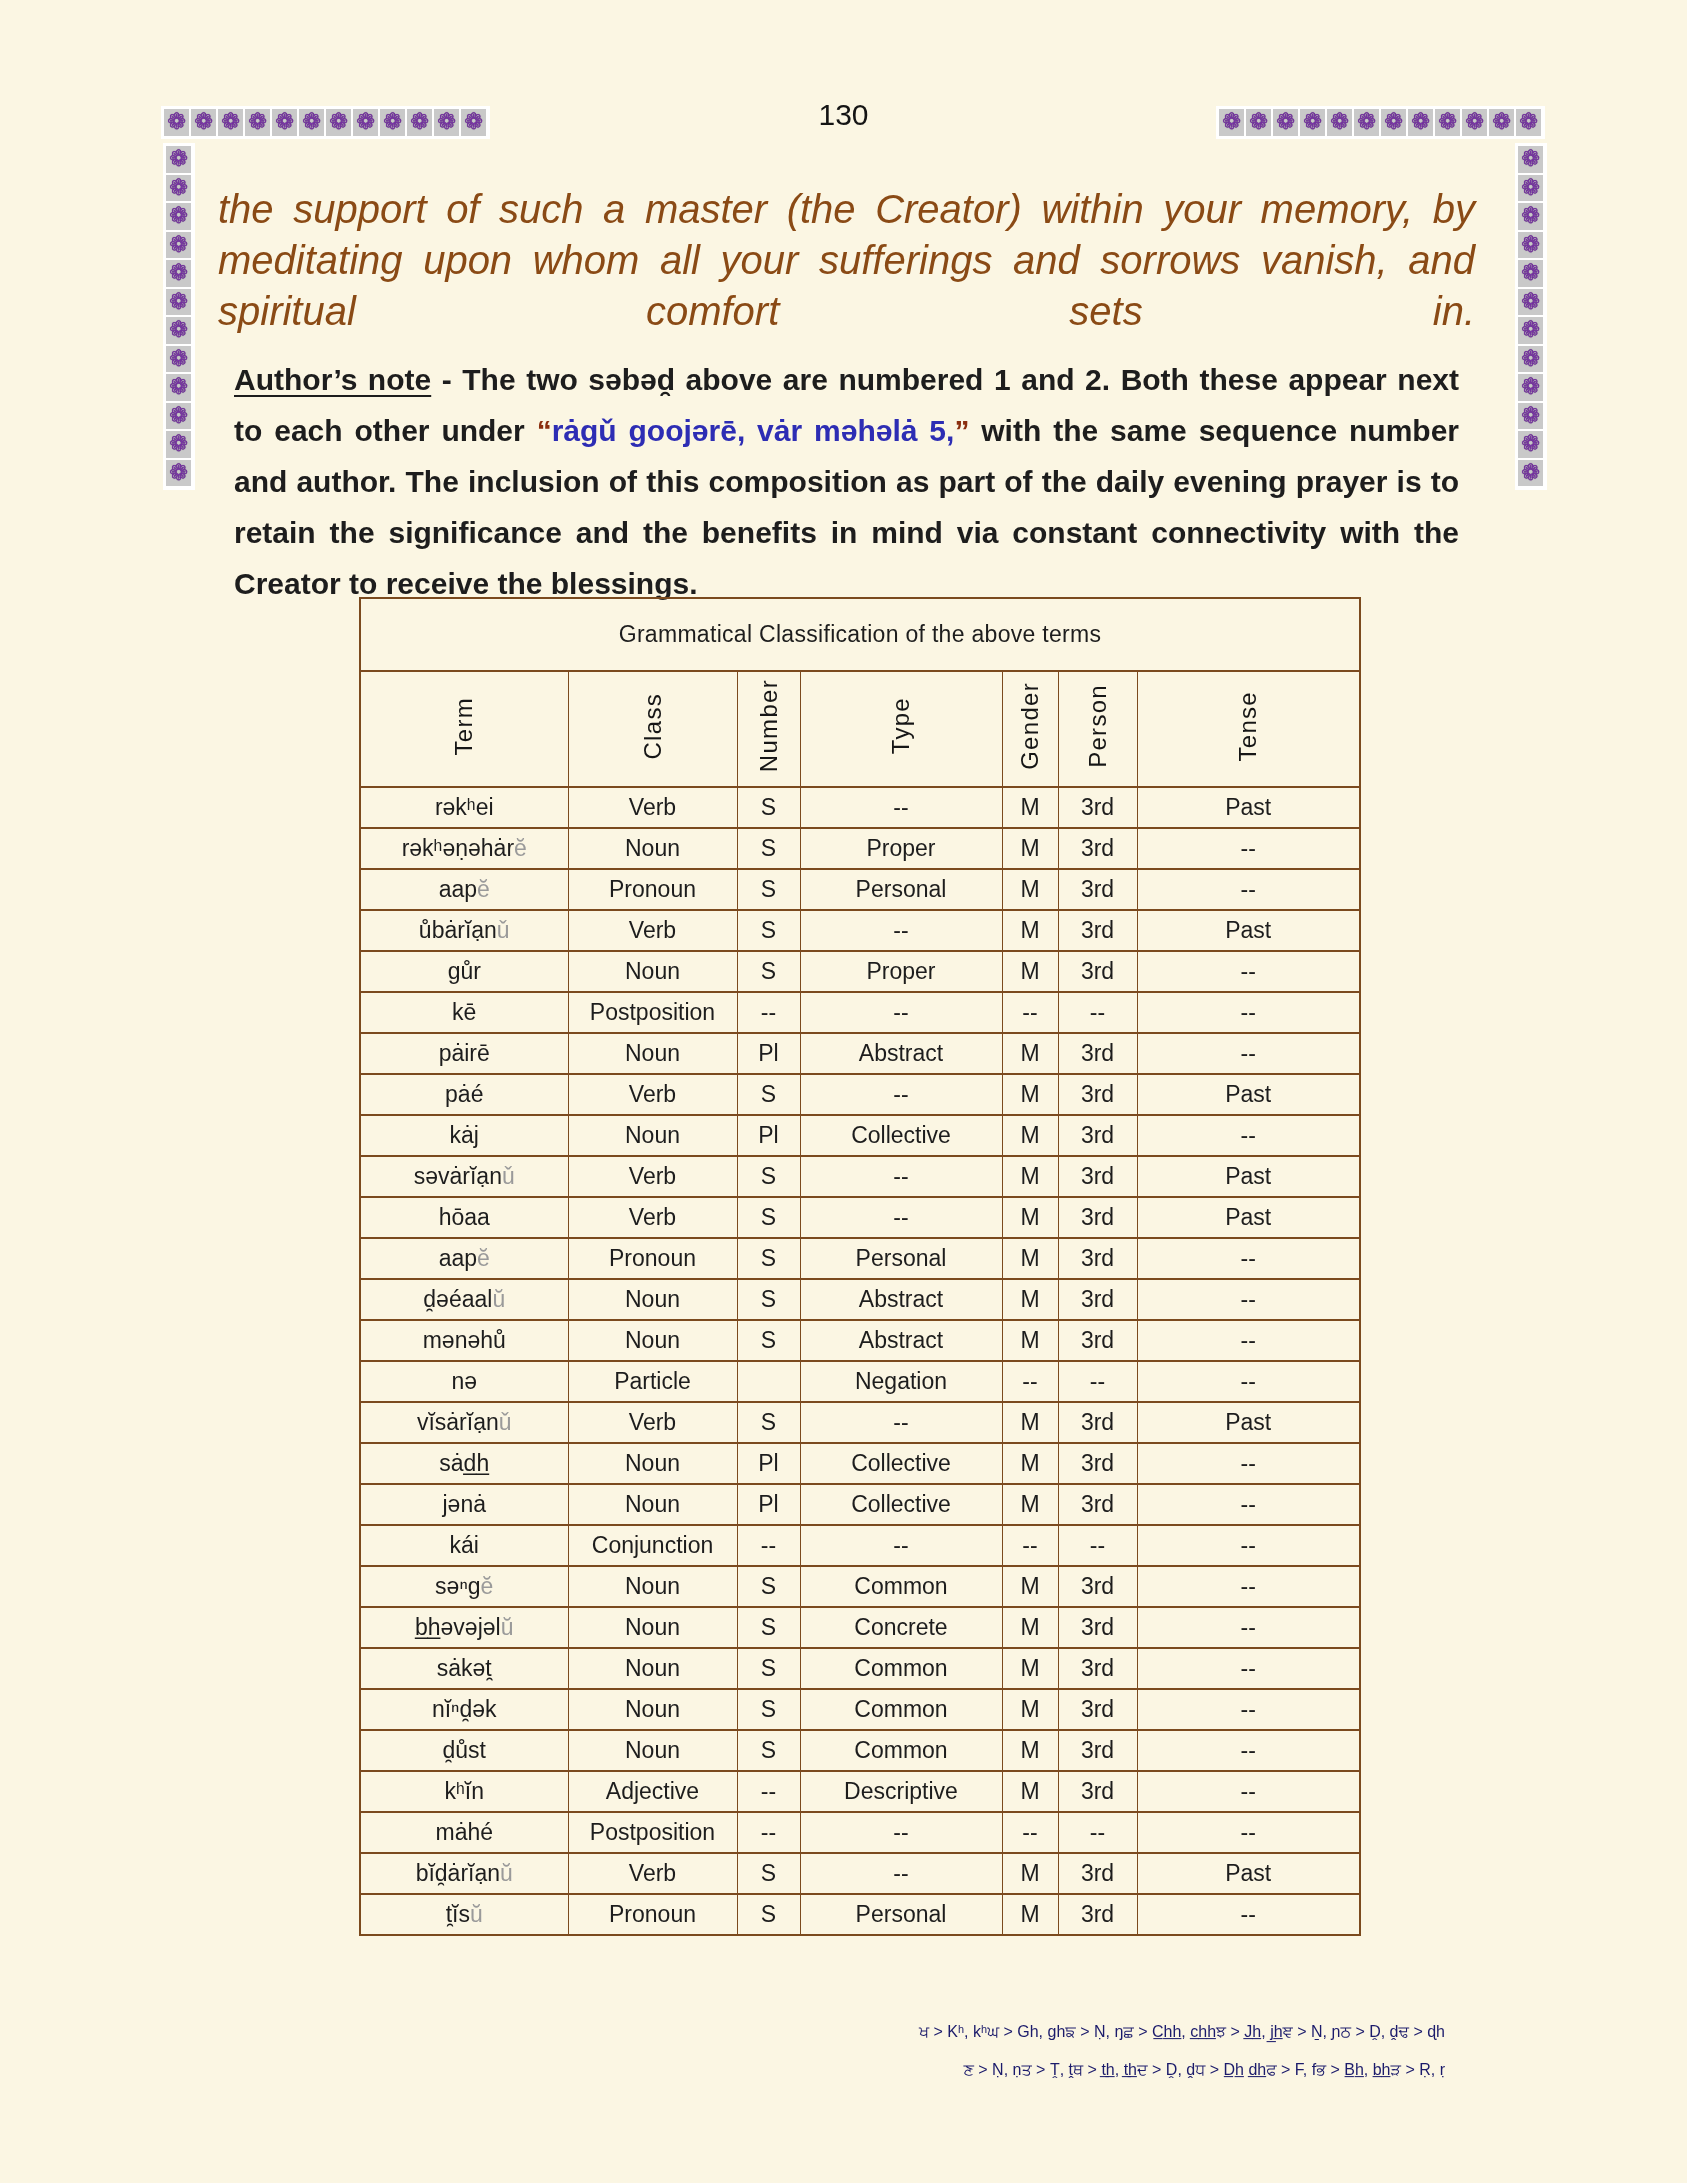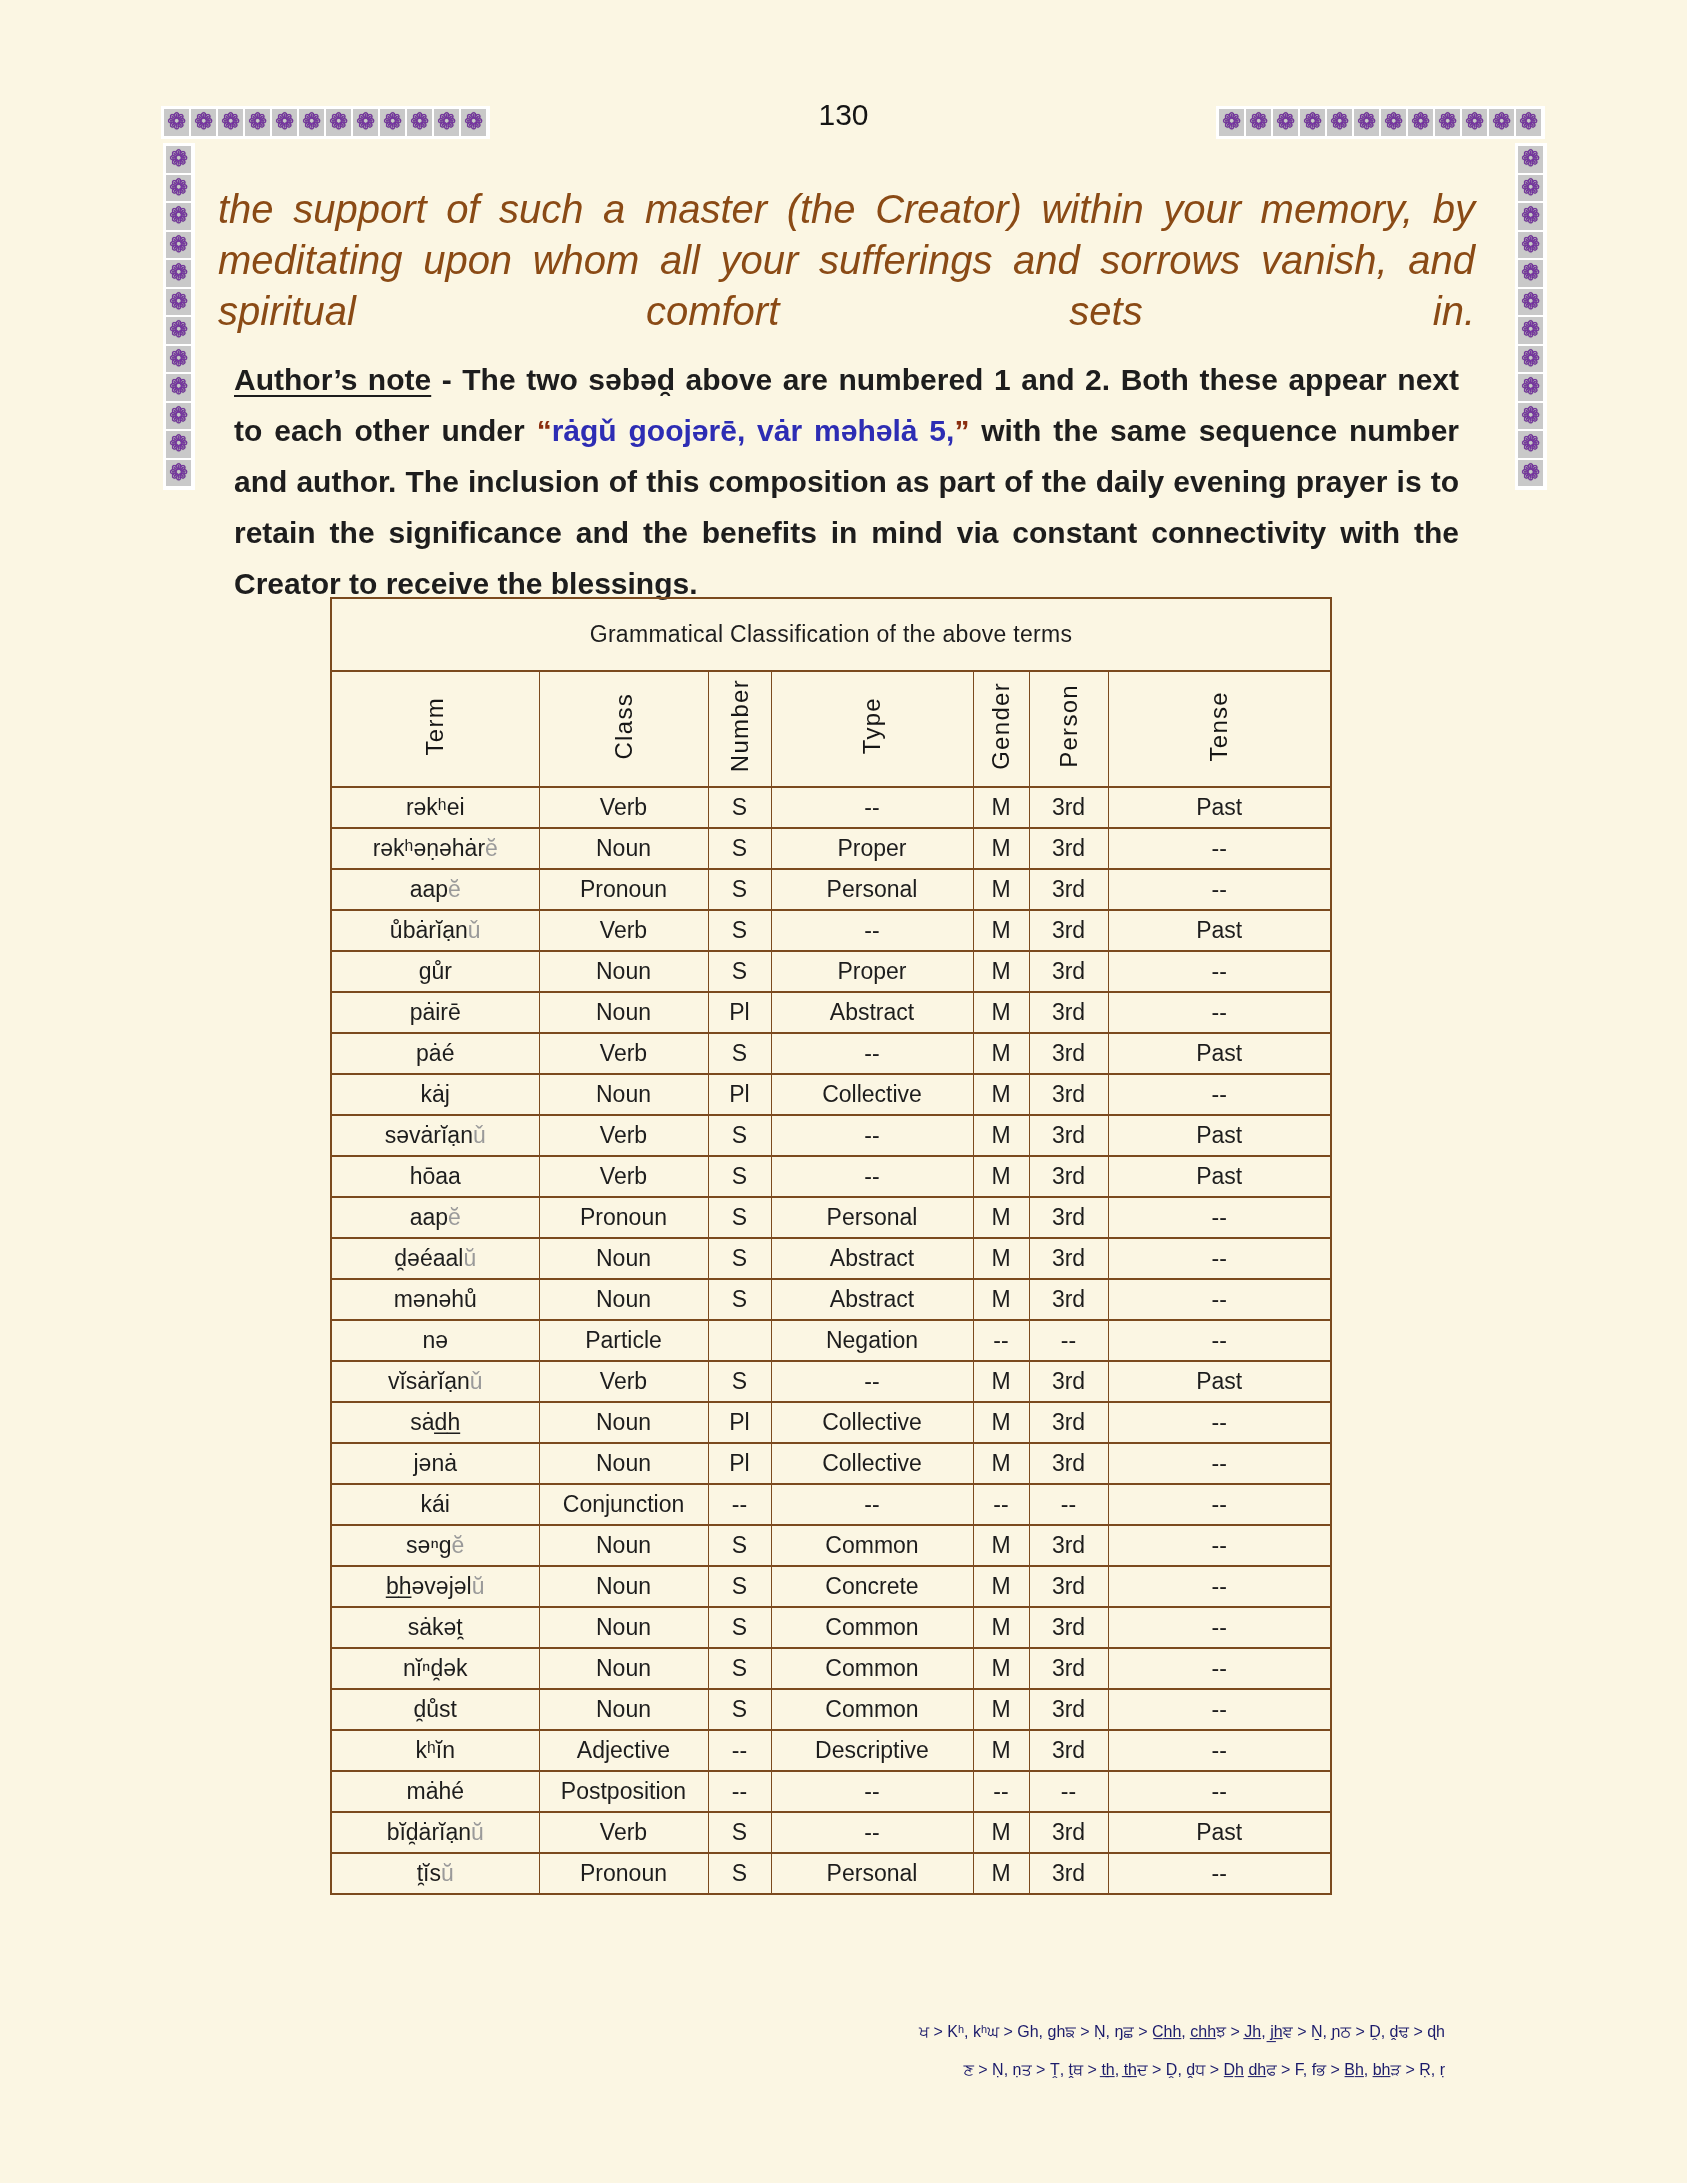--- a/index.html
+++ b/index.html
@@ -73,21 +73,21 @@
   .note-label{
     text-decoration:underline;
     text-decoration-thickness:2px;
     text-underline-offset:5.3px;
   }
   .author-note .q{color:var(--quote-red);}
   .author-note .phrase{color:var(--phrase-blue);}
 
   
   table.gram{
-    position:absolute;left:330px;top:597px;
+    position:absolute;left:359px;top:597px;
     width:1000px;
     border-collapse:collapse;table-layout:fixed;
     background:transparent;
   }
   table.gram td{
     border:1.3px solid var(--table-border);
     border-top-width:2px;border-bottom-width:2px;
     padding:0 4px;
     font-size:23px;
     text-align:center;
@@ -261,20 +261,29 @@
         <tr>
           <td class="c-term"><span>gůr</span></td>
           <td class="c-class">Noun</td>
           <td class="c-num">S</td>
           <td class="c-type">Proper</td>
           <td class="c-gen">M</td>
           <td class="c-per">3rd</td>
           <td class="c-tense">--</td>
         </tr>
         <tr>
+          <td class="c-term"><span>kē</span></td>
+          <td class="c-class">Postposition</td>
+          <td class="c-num">--</td>
+          <td class="c-type">--</td>
+          <td class="c-gen">--</td>
+          <td class="c-per">--</td>
+          <td class="c-tense">--</td>
+        </tr>
+        <tr>
           <td class="c-term"><span>pȧirē</span></td>
           <td class="c-class">Noun</td>
           <td class="c-num">Pl</td>
           <td class="c-type">Abstract</td>
           <td class="c-gen">M</td>
           <td class="c-per">3rd</td>
           <td class="c-tense">--</td>
         </tr>
         <tr>
           <td class="c-term"><span>pȧé</span></td>

